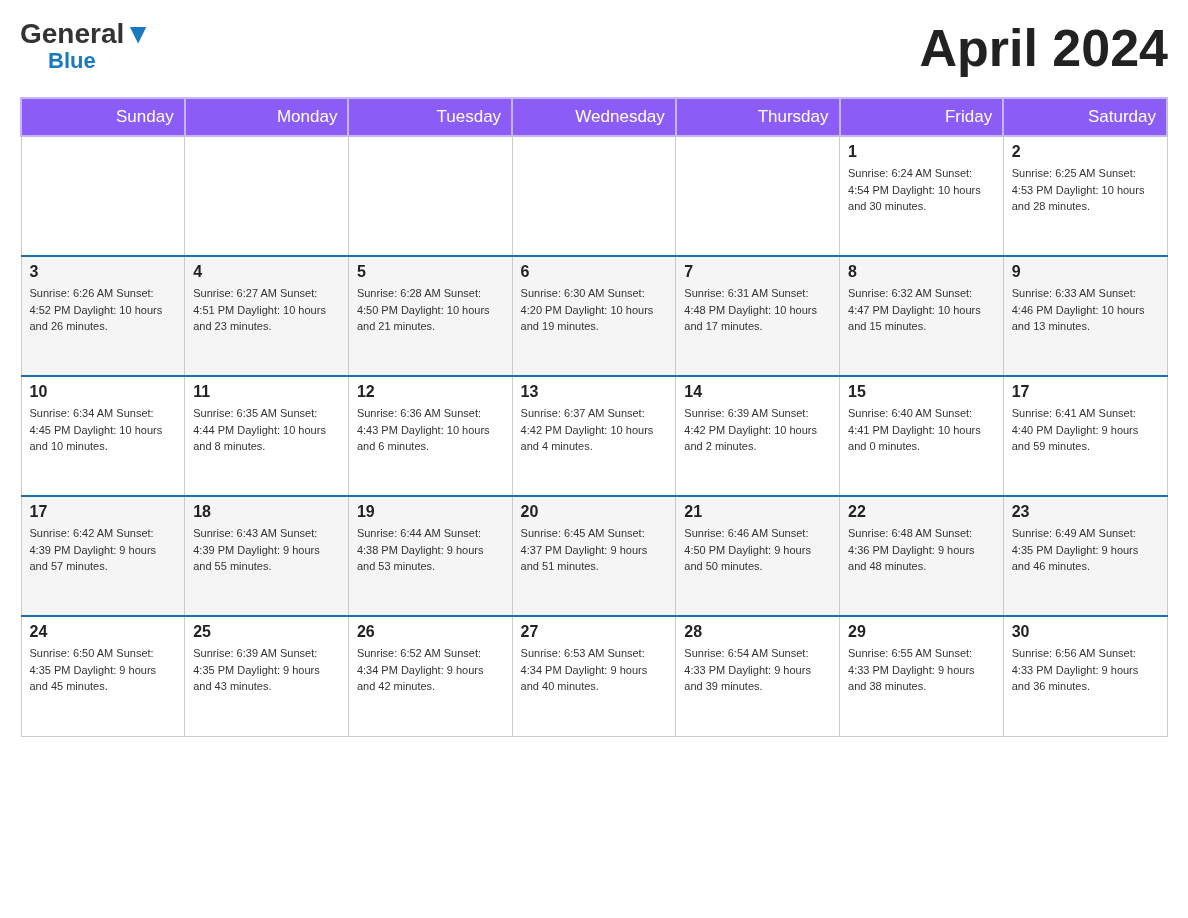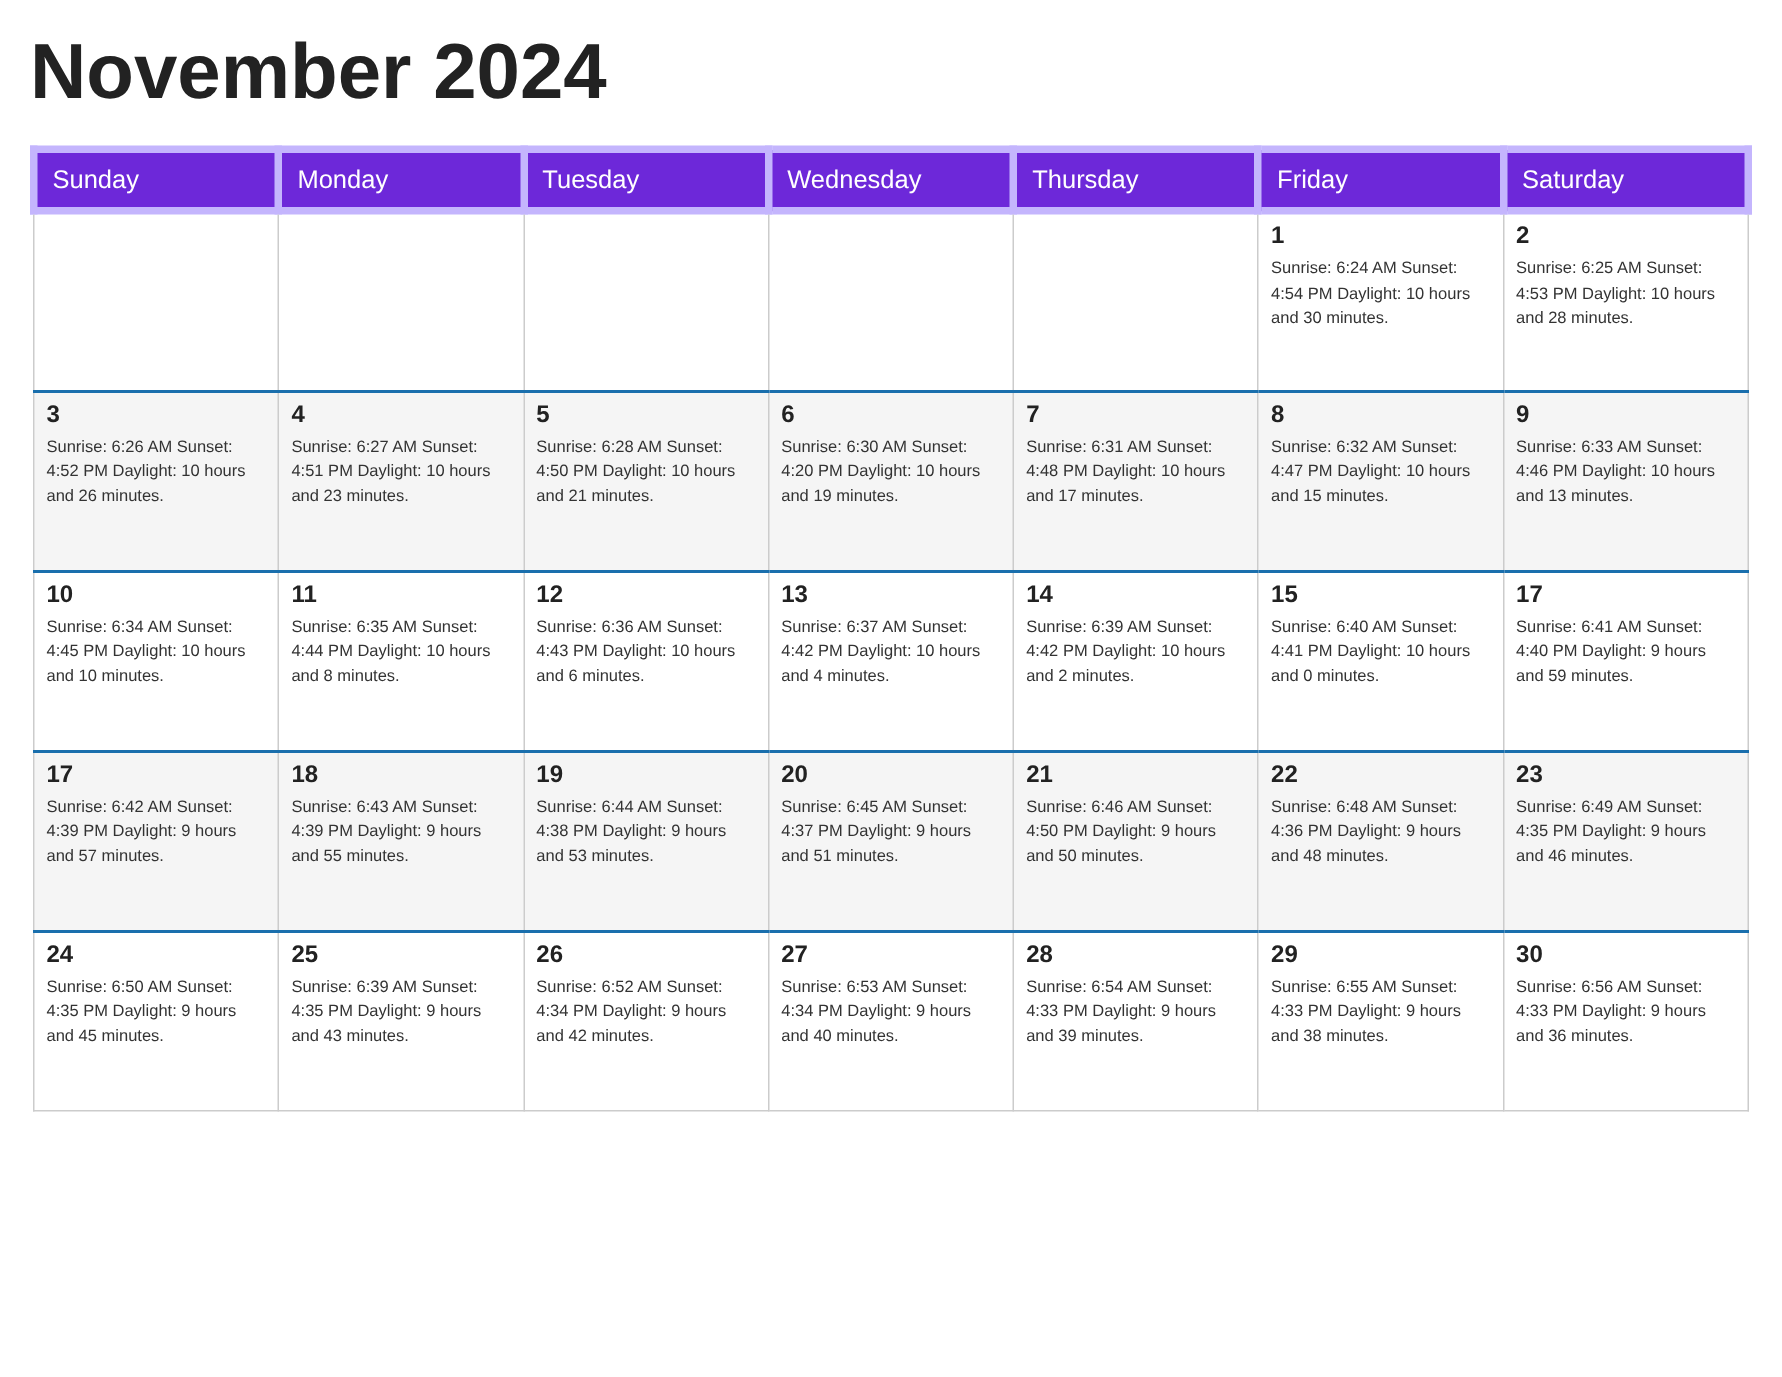--- a/index.html
+++ b/index.html
@@ -49,27 +49,27 @@
       font-size: 22px;
       color: #555;
       margin-top: 4px;
     }
     .calendar {
       width: 100%;
       border-collapse: collapse;
       border: 1px solid #aaa;
     }
     .calendar th {
-      background-color: #6d28d9;
+      background-color: #8b5cf6;
       color: #fff;
       padding: 8px 10px;
-      text-align: left;
+      text-align: right;
       font-size: 17px;
       font-weight: normal;
-      border: 5px solid #c4b5fd;
+      border: 2px solid #c4b5fd;
     }
     .calendar td {
       border: 1px solid #ccc;
       vertical-align: top;
       padding: 6px 8px;
       width: 14.28%;
       height: 120px;
     }
     .day-number {
       font-size: 16px;
@@ -92,22 +92,28 @@
       background-color: #f5f5f5;
     }
     .week-row td {
       border-top: 2px solid #1a6fad;
     }
   </style>
 </head>
 <body>
 
 <div class="header">
+  <div class="logo">
+    <div class="logo-general">
+      General<span>▼</span>
+    </div>
+    <div class="logo-blue">Blue</div>
+  </div>
   <div class="title-section">
-    <div class="month-title">November 2024</div>
+    <div class="month-title">April 2024</div>
   </div>
 </div>
 
 <table class="calendar">
   <thead>
     <tr>
       <th>Sunday</th>
       <th>Monday</th>
       <th>Tuesday</th>
       <th>Wednesday</th>

